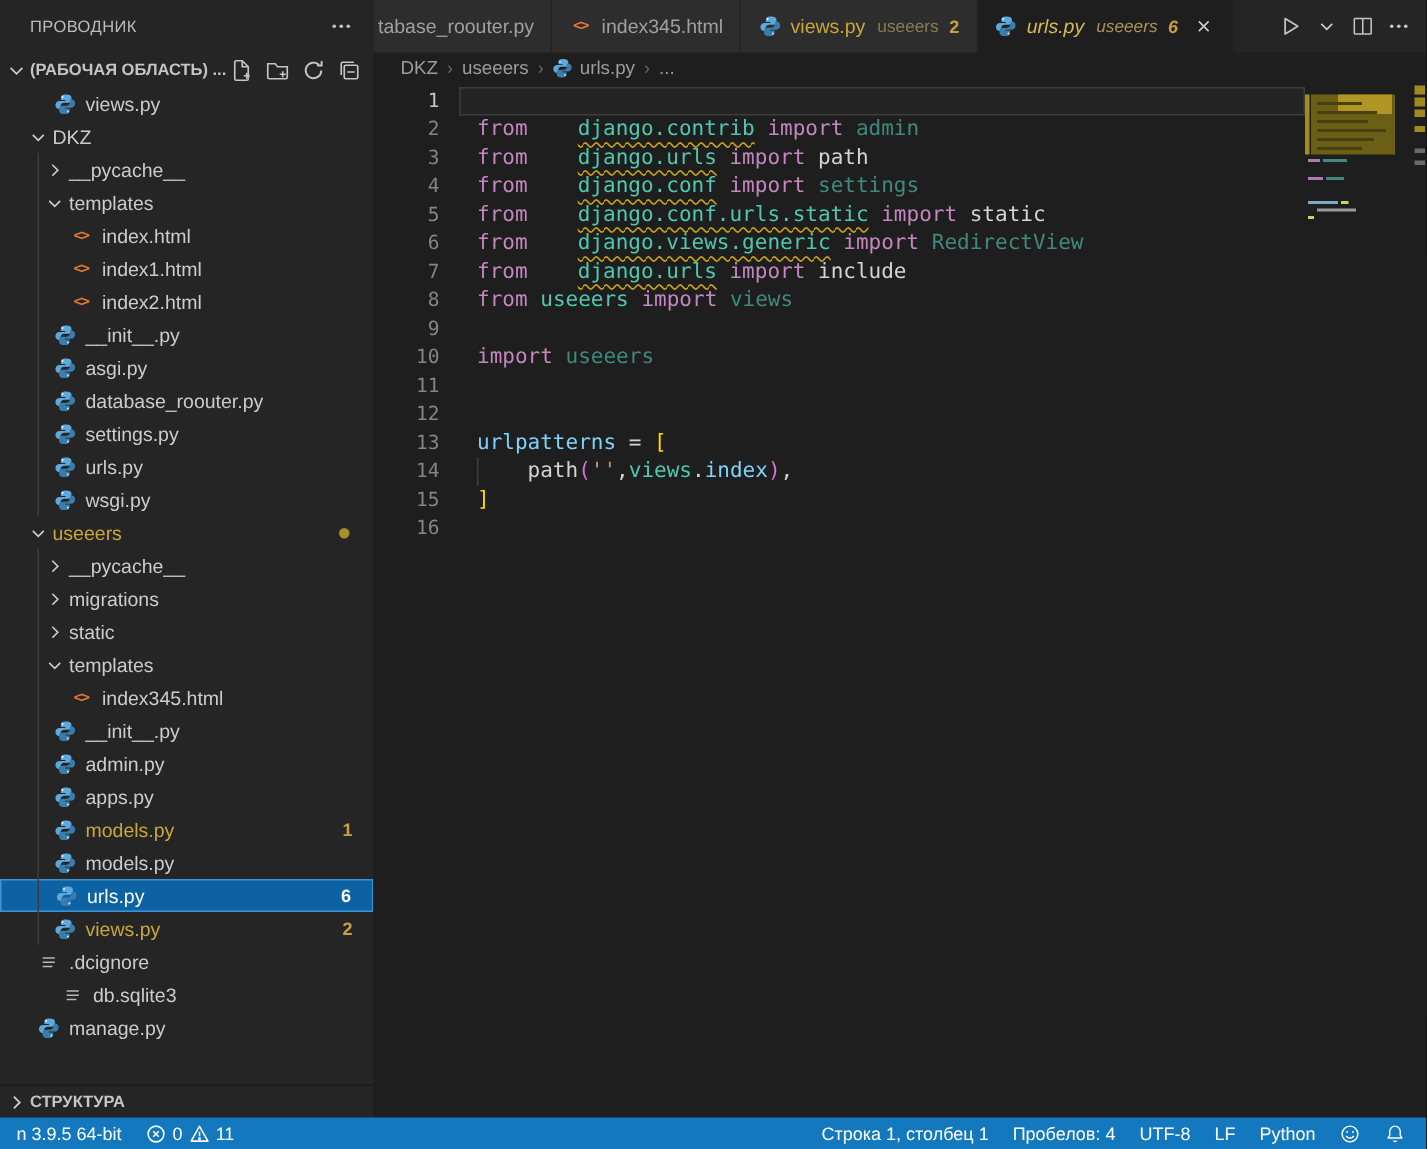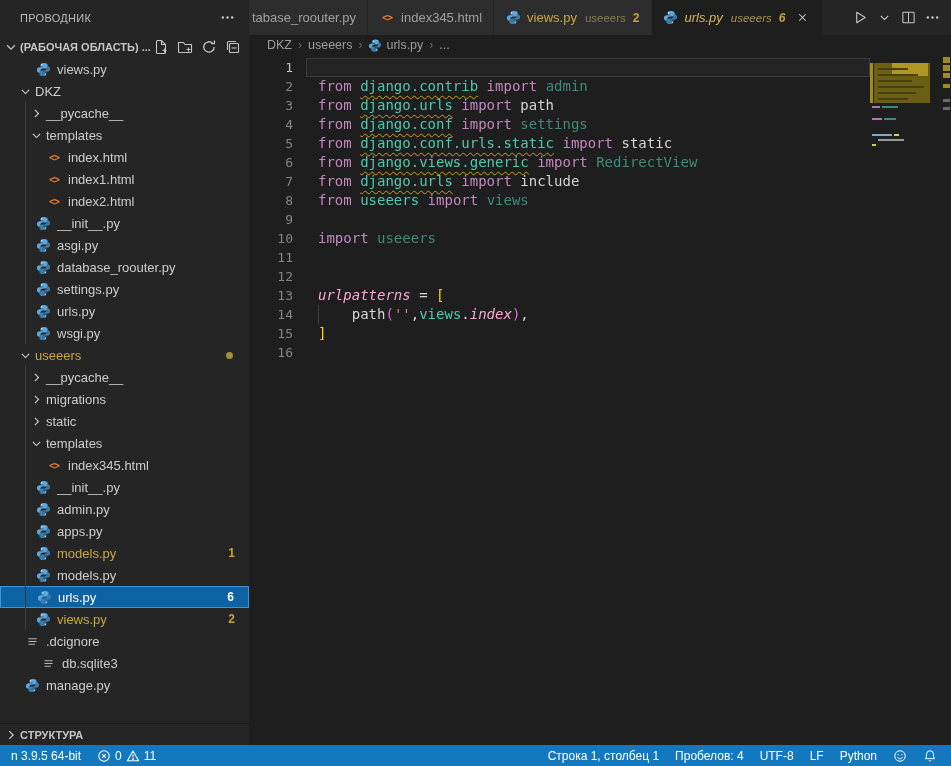--- a/index.html
+++ b/index.html
@@ -61,25 +61,25 @@
   .code-line{display:flex;height:19px;line-height:19px;font-family:"DejaVu Sans Mono",monospace;font-size:14px;}
   .gutter{flex:none;width:57px;box-sizing:border-box;text-align:right;padding-right:13px;color:#858585;font-size:13px;}
   .code-line.current .gutter{color:#c6c6c6;}
   .lcontent{position:relative;flex:1;padding-left:12px;box-sizing:border-box;height:19px;white-space:pre;color:#d4d4d4;}
   .code-line.current .lcontent{background:#242424;border:1px solid #3c3c3c;}
   .indent-guide{position:absolute;left:12px;top:0;bottom:0;width:1px;background:#404040;}
   .tk{white-space:pre;}
   .tk.kw{color:#C586C0;}
   .tk.mod{color:#4EC9B0;}
   .tk.dim{color:#3f8a7c;}
-  .tk.var{color:#f9a8d4;font-style:italic;}
+  .tk.var{color:#7dd3fc;}
   .tk.str{color:#ce9178;}
   .tk.br1{color:#ffd700;}
   .tk.br2{color:#d670d6;}
-  .tk.warn{text-decoration:underline wavy #c8a318;text-decoration-thickness:1px;text-underline-offset:4px;}
+  .tk.warn{text-decoration:underline wavy #c8a318;text-decoration-thickness:1px;text-underline-offset:4px;margin-left:25px;}
   
   .minimap{position:absolute;right:15px;top:0;width:66px;height:100%;}
   .ruler{position:absolute;right:0;top:0;width:15px;height:100%;}
   .mm{position:absolute;}
   
   .statusbar{position:absolute;left:0;top:745px;width:100%;height:21px;background:#1478be;display:flex;
              align-items:center;font-size:12px;color:#ffffff;}
   .sb-left{display:flex;align-items:center;padding-left:3px;}
   .sb-right{margin-left:auto;display:flex;align-items:center;padding-right:6px;}
   .status-item{display:flex;align-items:center;padding:0 8px;gap:4px;height:33px;}

